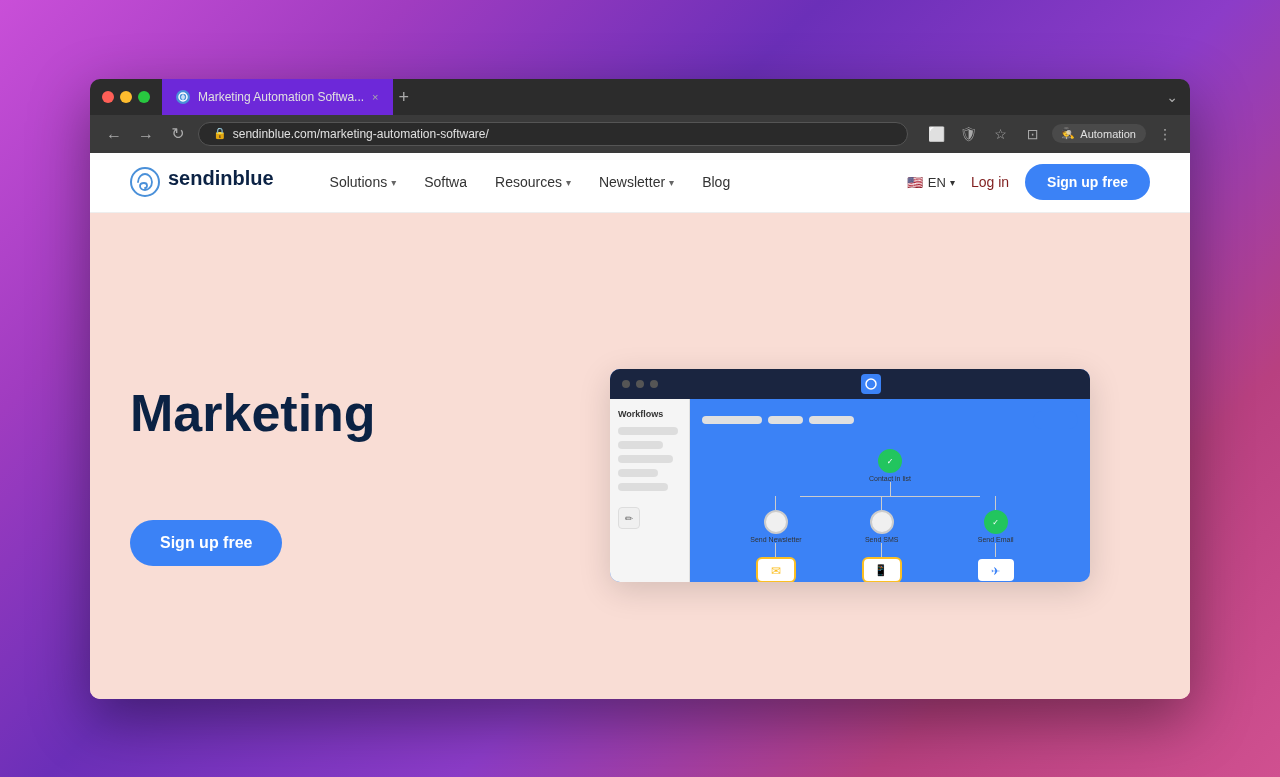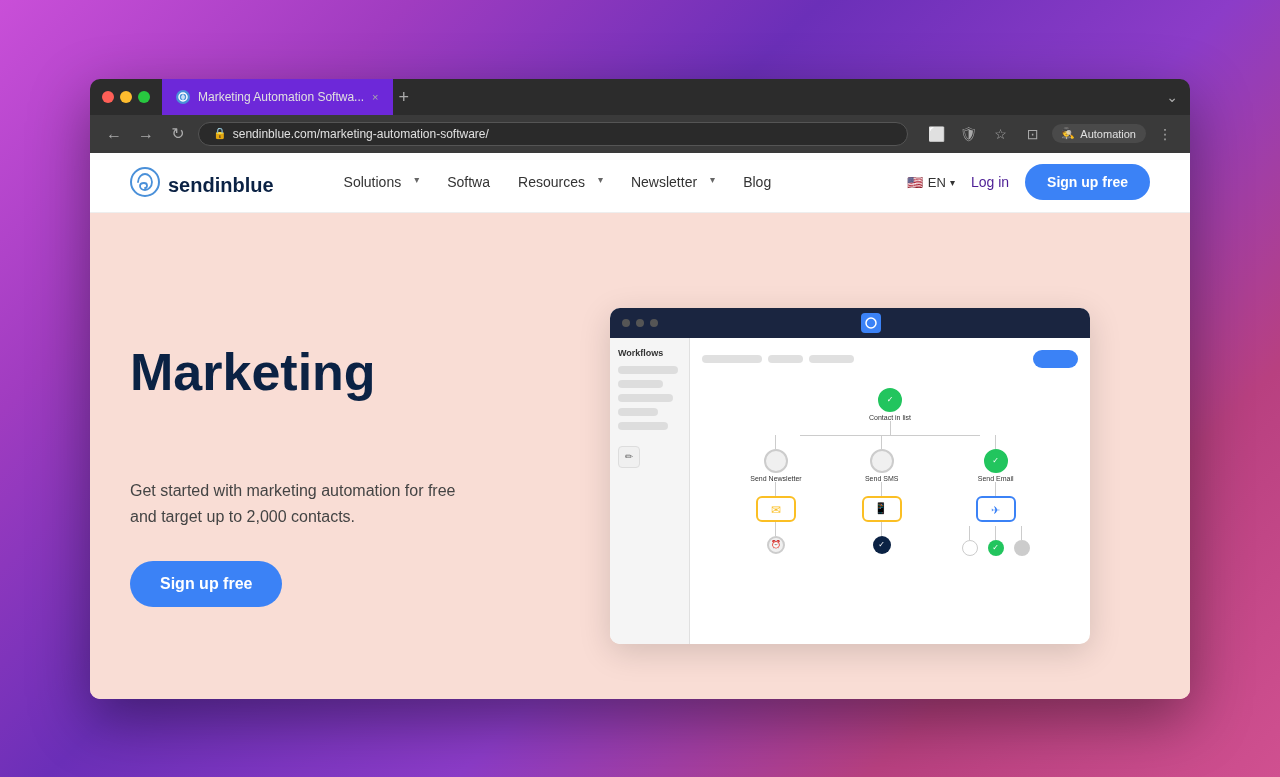--- a/index.html
+++ b/index.html
@@ -178,23 +178,23 @@
       display: flex;
       align-items: center;
       padding: 0 40px;
       border-bottom: 1px solid #eee;
       flex-shrink: 0;
       box-shadow: 0 1px 4px rgba(0,0,0,0.05);
     }
 
     .logo {
       display: flex;
-      align-items: flex-end;
+      align-items: flex-start;
       gap: 8px;
-      margin-right: 70px;
+      margin-right: 56px;
     }
 
     .logo-icon {
       width: 30px;
       height: 30px;
     }
 
     .logo-text {
       font-size: 20px;
       font-weight: 600;
@@ -206,21 +206,22 @@
       align-items: center;
       gap: 28px;
       flex: 1;
     }
 
     .nav-link {
       font-size: 14px;
       color: #333;
       text-decoration: none;
       display: flex;
-      gap: 13px;
+      align-items: center;
+      gap: 4px;
       cursor: pointer;
     }
 
     .nav-link .chevron {
       font-size: 10px;
       color: #666;
     }
 
     .nav-right {
       display: flex;
@@ -232,21 +233,21 @@
       display: flex;
       align-items: center;
       gap: 4px;
       font-size: 13px;
       color: #333;
       cursor: pointer;
     }
 
     .login-btn {
       font-size: 14px;
-      color: #4c1d95;
+      color: #7f1d1d;
       text-decoration: none;
       cursor: pointer;
       text-align: center;
     }
 
     .signup-btn {
       background: #3b82f6;
       color: #fff;
       border: none;
       border-radius: 25px;
@@ -297,24 +298,24 @@
     }
 
     .hero-image {
       flex: 1;
       display: flex;
       align-items: flex-end;
       justify-content: center;
     }
 
     .workflow-mockup {
-      background: #ffffff;
+      background: #3b82f6;
       border-radius: 10px;
       width: 480px;
-      height: 336px;
+      height: 213px;
       box-shadow: 0 8px 32px rgba(0,0,0,0.15);
       overflow: hidden;
       position: relative;
     }
 
     .mockup-titlebar {
       background: #1a2540;
       height: 30px;
       display: flex;
       align-items: center;
@@ -521,21 +522,20 @@
         <button class="signup-btn">Sign up free</button>
       </div>
     </nav>
 
     <div class="hero">
       <div class="hero-content">
         <h1 class="hero-title">
           <span>Marketing</span><br>
           <br>
         </h1>
-        <p class="hero-subtitle">Get started with marketing automation for free<br>and target up to 2,000 contacts.</p>
         <button class="hero-cta">Sign up free</button>
       </div>
 
       <div class="hero-image">
         <div class="workflow-mockup">
           <div class="mockup-titlebar">
             <div class="mockup-dot"></div>
             <div class="mockup-dot"></div>
             <div class="mockup-dot"></div>
             <div style="flex:1; display:flex; justify-content:center;">

